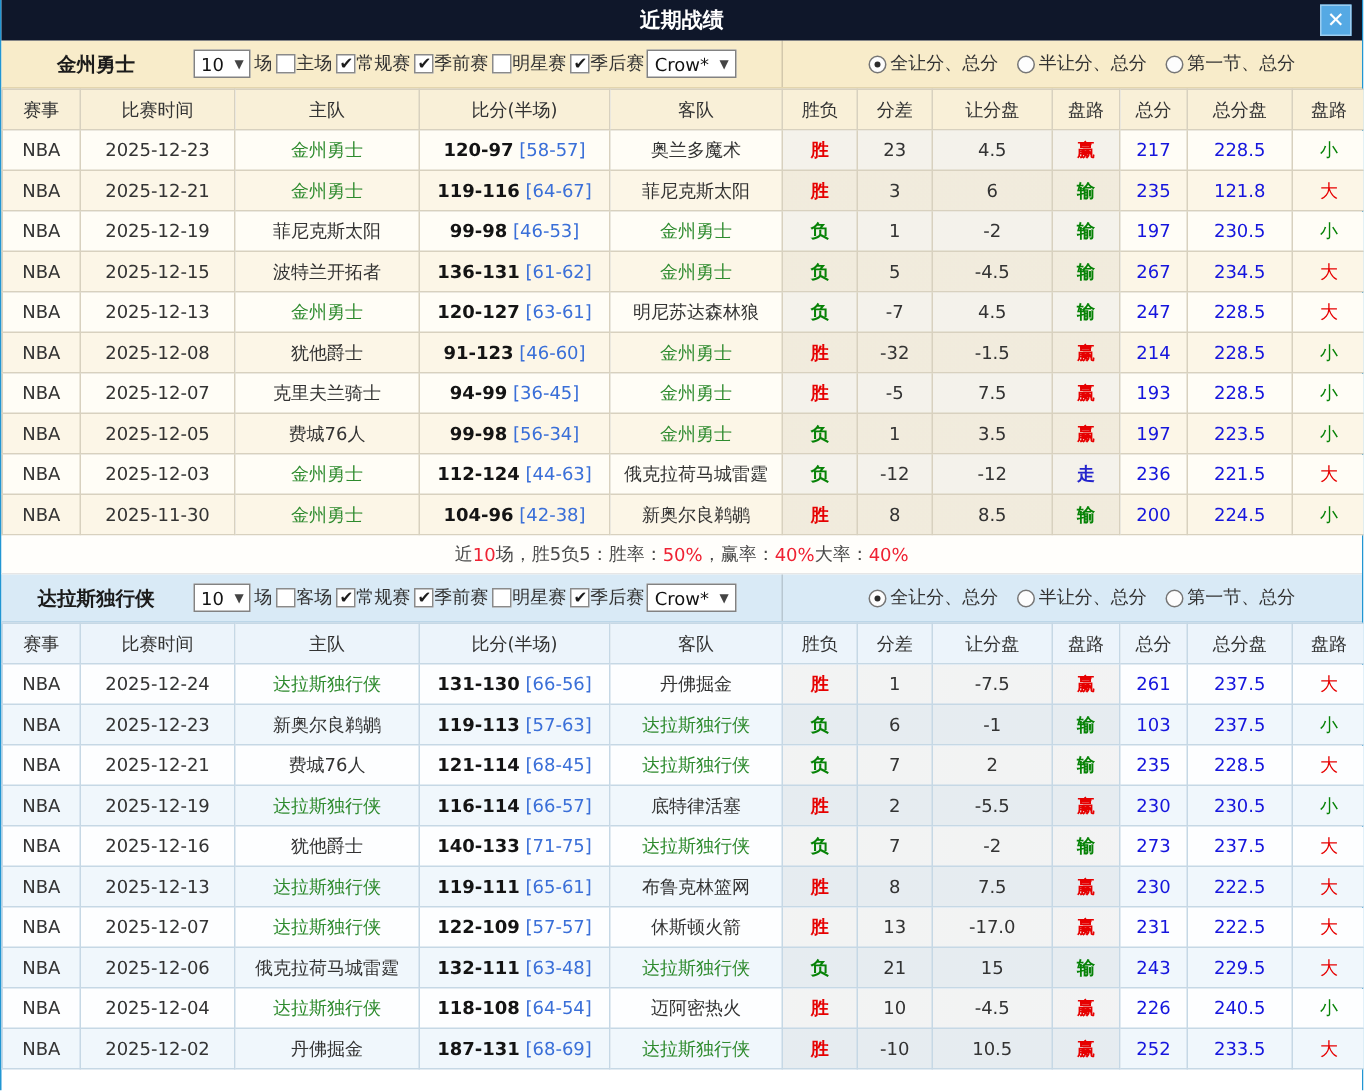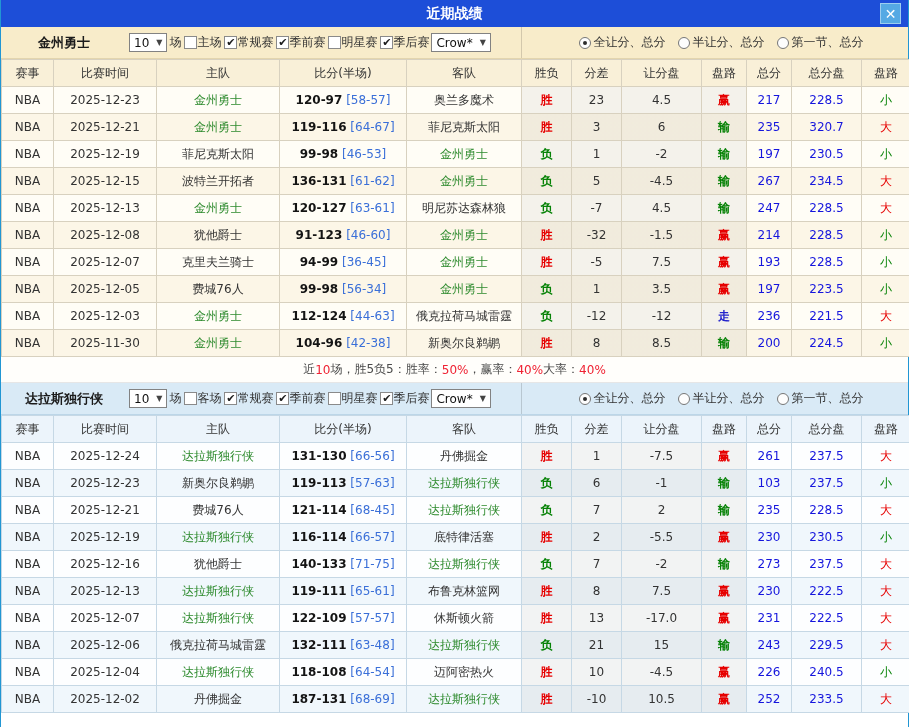--- a/index.html
+++ b/index.html
@@ -1,19 +1,19 @@
 <!DOCTYPE html>
 <html><head>
 <meta charset="utf-8">
 <style>
   *{box-sizing:border-box;margin:0;padding:0}
   html,body{width:909px;height:727px;overflow:hidden;background:#fff;
     font-family:"DejaVu Sans","Liberation Sans",sans-serif;font-size:12px;}
   .window{width:909px;height:727px;border-left:1px solid #2196d3;border-right:1px solid #2196d3;}
-  .titlebar{height:27px;background:#1d4ed8;color:#fff;display:flex;align-items:center;
+  .titlebar{height:27px;background:#0f172a;color:#fff;display:flex;align-items:center;
     justify-content:center;position:relative;font-weight:bold;font-size:14px;}
   .close-btn{position:absolute;right:7px;top:3px;width:21px;height:21px;background:#55a9e4;
     border:1px solid #9ccdf0;color:#fff;display:flex;align-items:center;justify-content:center;
     font-size:14px;font-weight:bold;cursor:pointer;line-height:1;}
   .section-bar{height:32px;display:flex;align-items:stretch;font-size:12px;}
   .section-bar.warm{background:#f8ecca;border-bottom:1px solid #e3d5ae;}
   .section-bar.cool{background:#d9eaf6;border-bottom:1px solid #bcd6e8;}
   .bar-left{width:520px;display:flex;align-items:center;}
   .bar-right{flex:1;display:flex;align-items:center;justify-content:center;border-left:1px solid rgba(0,0,0,.15);}
   .team-name{width:126px;text-align:center;font-weight:bold;font-size:13px;color:#1b1b1b;}
@@ -142,21 +142,21 @@
             <td>NBA</td>
             <td>2025-12-21</td>
             <td class="team-green">金州勇士</td>
             <td><span class="score">119-116</span> <span class="half">[64-67]</span></td>
             <td class="">菲尼克斯太阳</td>
             <td class="bold c-red shade">胜</td>
             <td class="shade">3</td>
             <td class="shade">6</td>
             <td class="bold c-green shade">输</td>
             <td class="val-blue">235</td>
-            <td class="val-blue">320.7</td>
+            <td class="val-blue">121.8</td>
             <td class="c-red">大</td>
           </tr>
           <tr>
             <td>NBA</td>
             <td>2025-12-19</td>
             <td class="">菲尼克斯太阳</td>
             <td><span class="score">99-98</span> <span class="half">[46-53]</span></td>
             <td class="team-green">金州勇士</td>
             <td class="bold c-green shade">负</td>
             <td class="shade">1</td>

